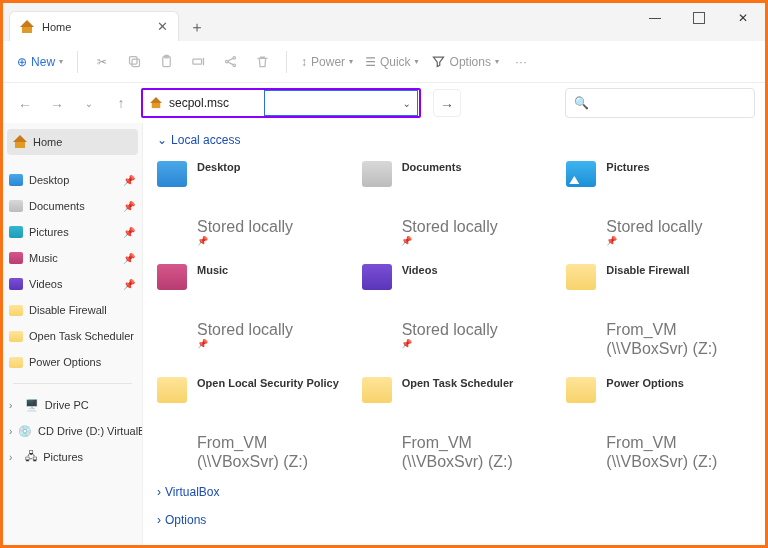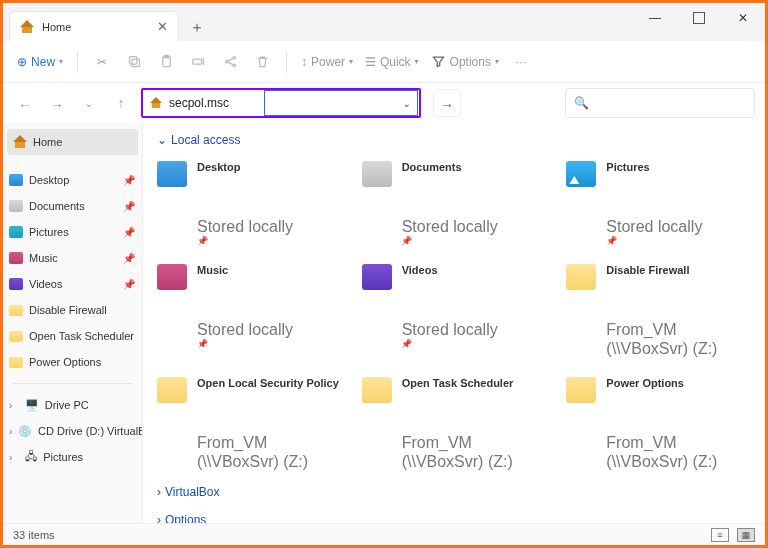--- a/index.html
+++ b/index.html
@@ -315,20 +315,14 @@
         <span>VirtualBox</span>
       </div>
       <div class="section-h">
         <span>›</span>
         <span>Options</span>
       </div>
     </div>
 
   </div>
 
-  <div class="status">
-    <span>33 items</span>
-    <span class="spacer"></span>
-    <span class="viewbtn">≡</span>
-    <span class="viewbtn" style="background:#ddd;">▦</span>
-  </div>
 
 </div>
 
 </body></html>

